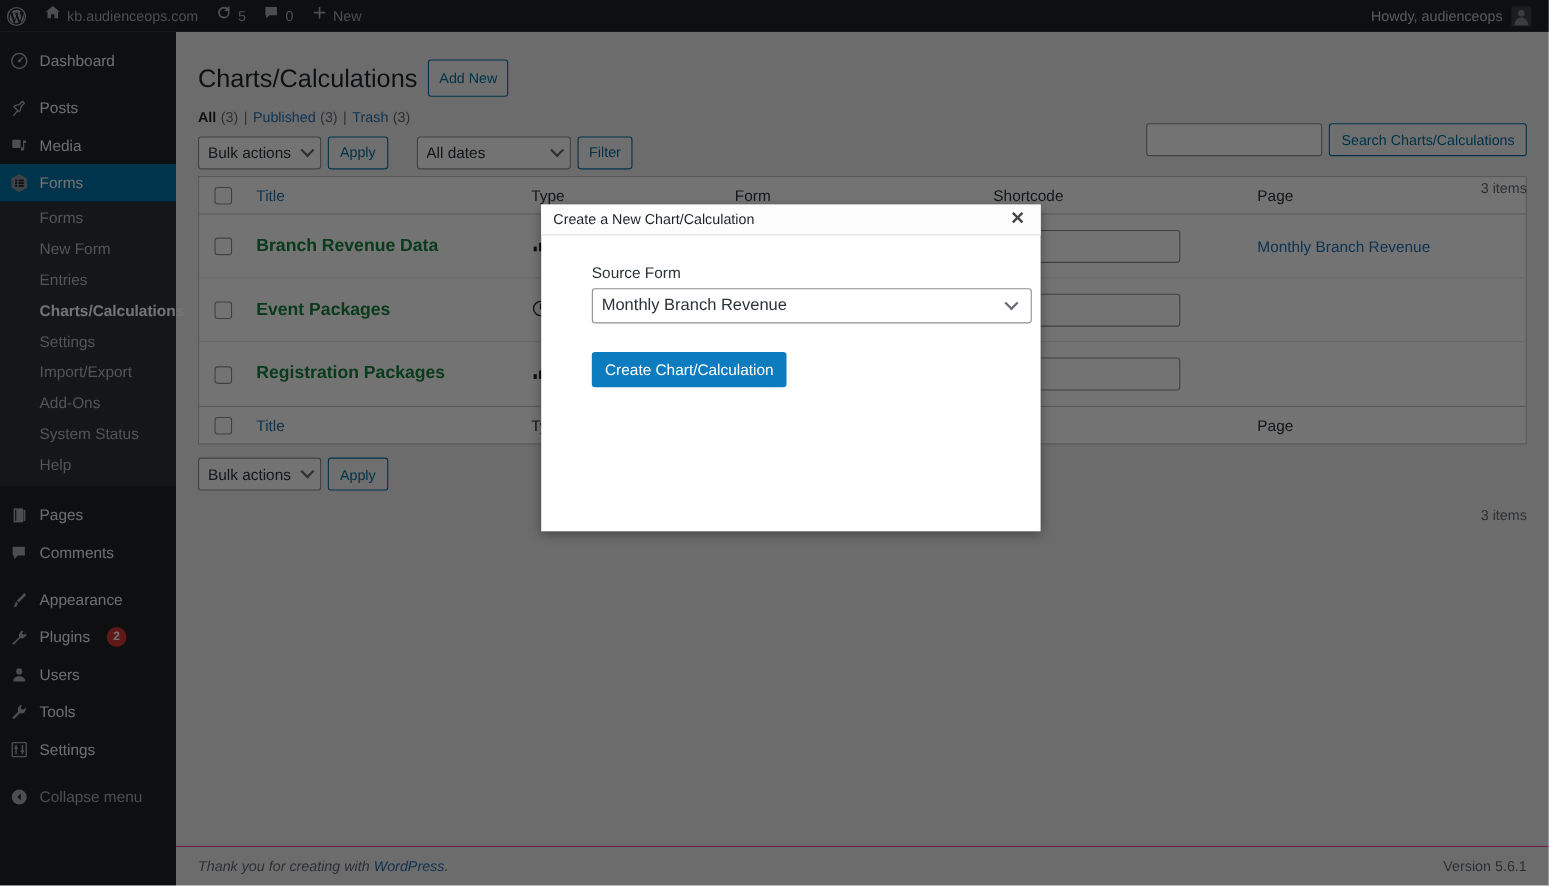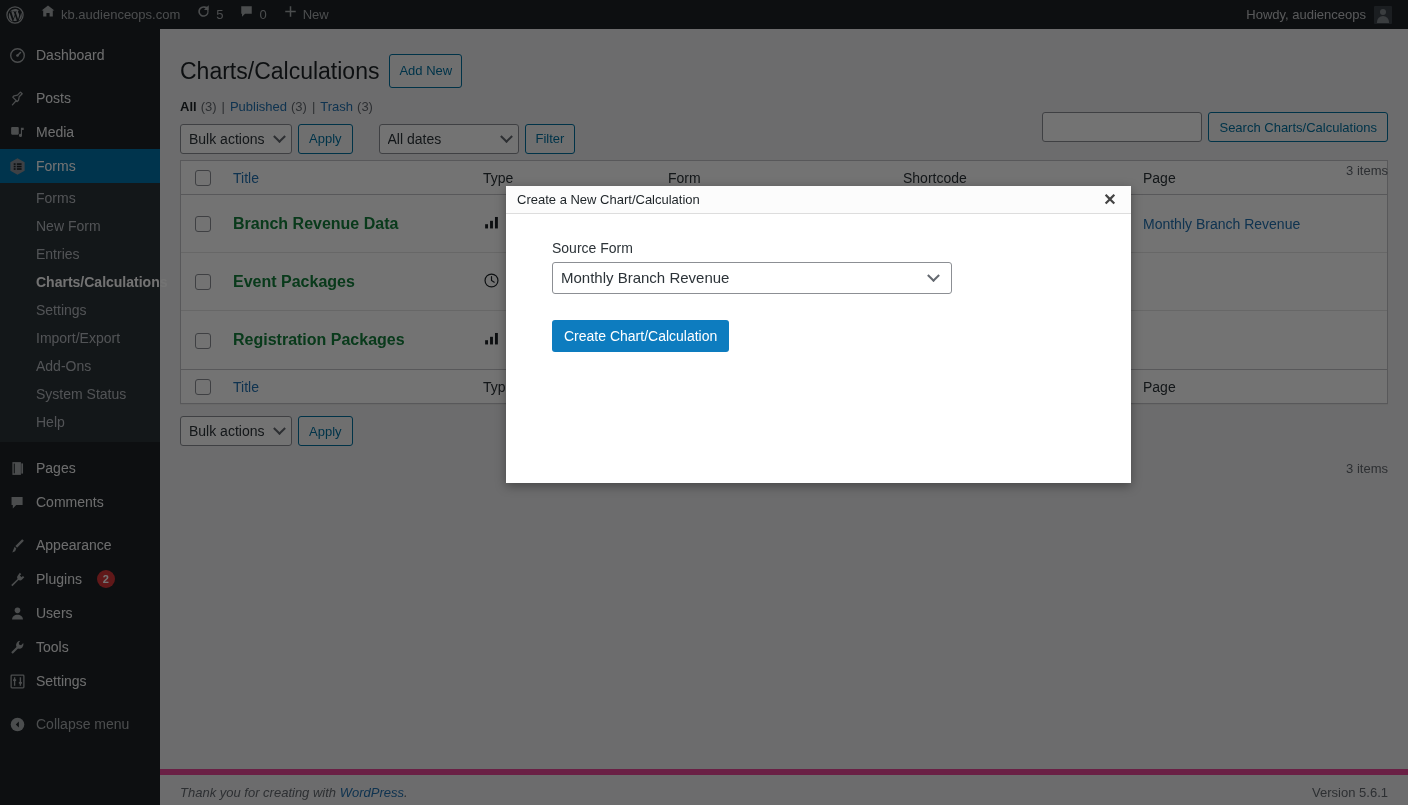--- a/index.html
+++ b/index.html
@@ -179,32 +179,32 @@
     width: 170px; height: 30px; border: 1px solid #8c8f94; border-radius: 3px;
     background: #fff; padding: 0 6px; font-size: 13px; color: #2c3338;
     font-family: "Liberation Sans", sans-serif;
   }
   .type-icon { color: #1d2327; display: inline-block; }
 
   
   #wpfooter {
     position: absolute; left: 160px; bottom: 0; width: 1248px; height: 36px;
     padding: 10px 20px; font-size: 13px; color: #646970;
-    border-top: 6px solid #ec4899; z-index: 3;
+    border-top: 1px solid #ec4899; z-index: 3;
   }
   #wpfooter .left { font-style: italic; float: left; }
   #wpfooter .left a { color: #2271b1; }
   #wpfooter .right { float: right; }
 
   
   #overlay {
     position: absolute; inset: 0; background: rgba(0,0,0,0.55); z-index: 50;
   }
   #modal {
-    position: absolute; left: 506px; top: 186px; width: 625px; height: 297px;
+    position: absolute; left: 492px; top: 186px; width: 454px; height: 297px;
     background: #fff; z-index: 60;
     box-shadow: 0 3px 10px rgba(0,0,0,.35);
   }
   .modal-head {
     height: 28px; background: #fcfcfc; border-bottom: 1px solid #ddd;
     display: flex; align-items: center; padding: 0 10px 0 11px;
   }
   .modal-title { font-size: 13px; color: #1d2327; flex: 1; }
   .modal-close {
     width: 22px; height: 22px; display: flex; align-items: center; justify-content: center;

